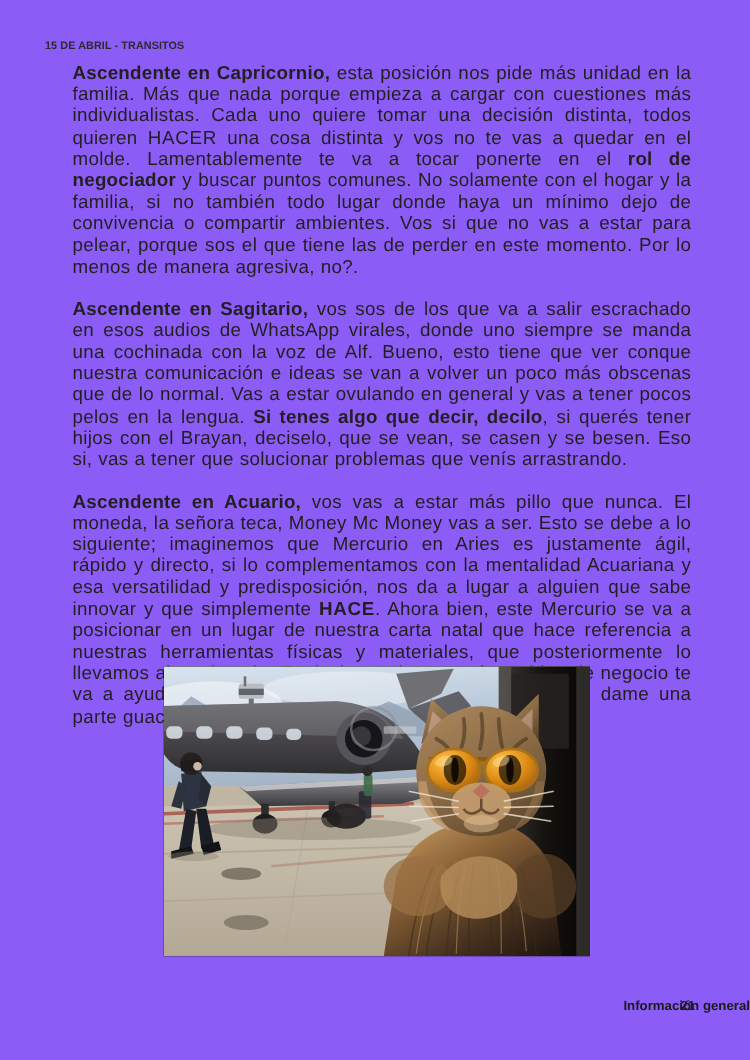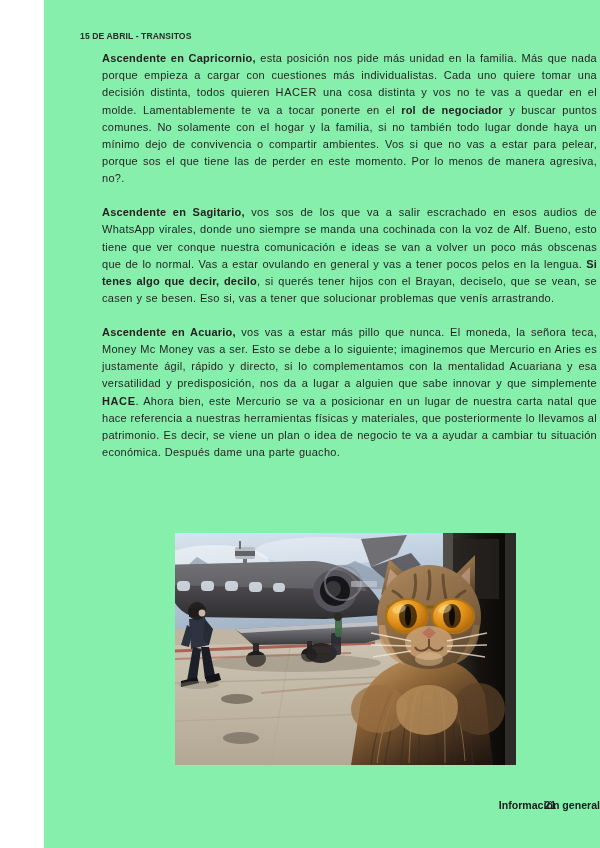--- a/index.html
+++ b/index.html
@@ -13,22 +13,21 @@
     position: relative;
     overflow: hidden;
     font-family: "Liberation Sans", sans-serif;
     color: #221f1f;
   }
 
   
   .page {
     position: absolute;
     inset: 0;
-    background: #86efac;
-    margin-left: 44px;
+    background: #8b5cf6;
   }
 
   
   .doc-header {
     position: absolute;
     left: 36px;
     top: 31px;
     font-family: "Liberation Sans", sans-serif;
     font-weight: bold;
     font-size: 8.6px;
@@ -40,21 +39,21 @@
   
   .body-col {
     position: absolute;
     left: 58px;
     top: 50px;
     width: 495px;
   }
 
   .para {
     font-family: "Liberation Sans", sans-serif;
-    font-size: 11px;
+    font-size: 15px;
     line-height: 17.2px;
     text-align: justify;
     text-justify: inter-word;
     color: #231f20;
     margin: 0 0 16.5px 0;
     letter-spacing: 0.28px;
     word-spacing: 0.3px;
   }
   .para:last-child { margin-bottom: 0; }
   .para b, .para strong {

